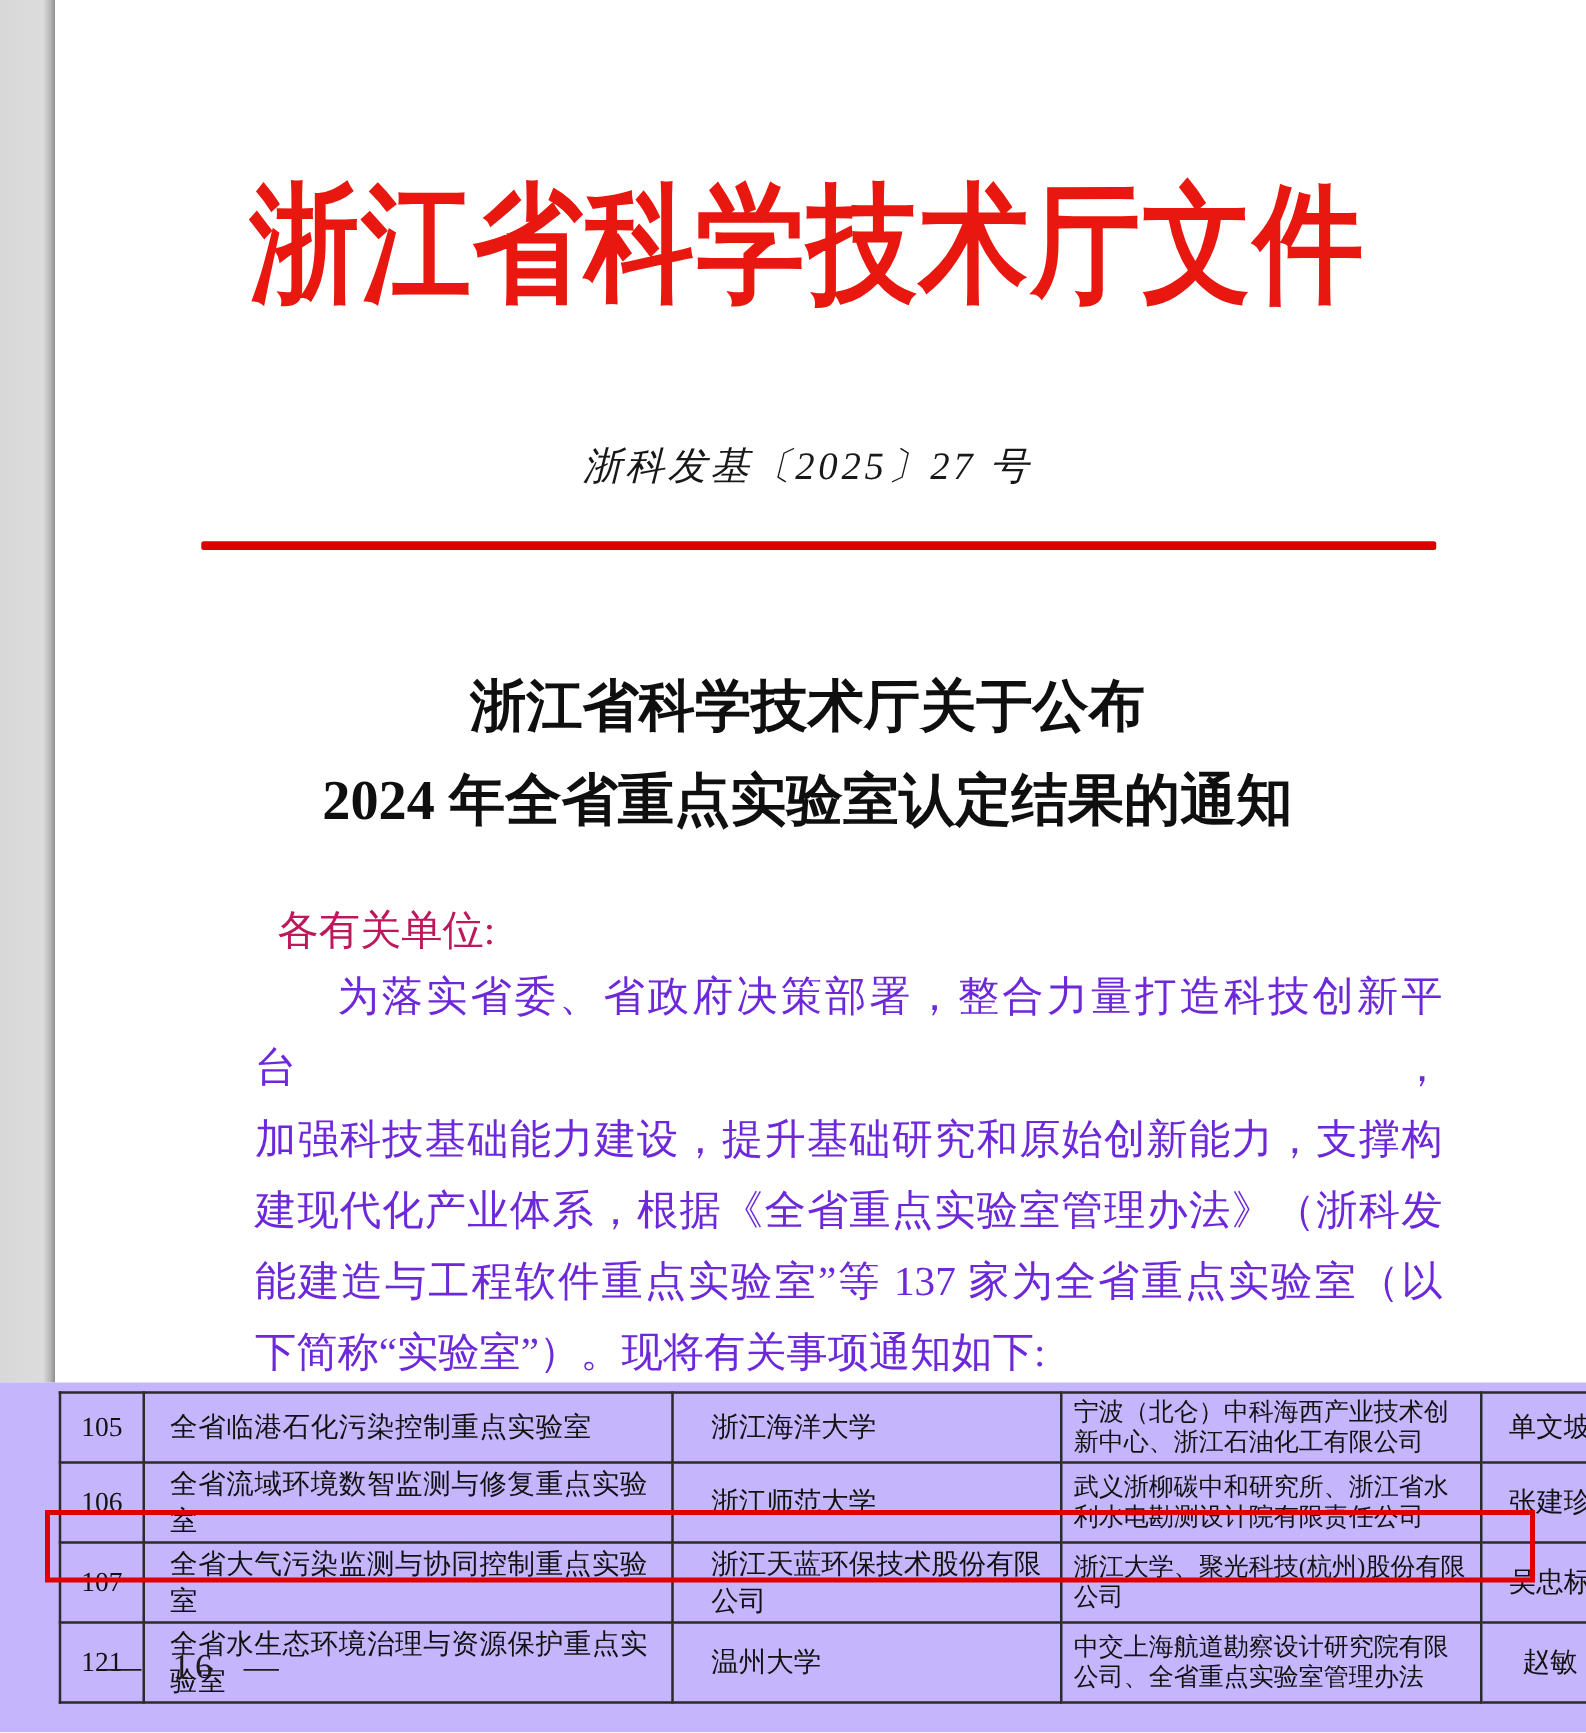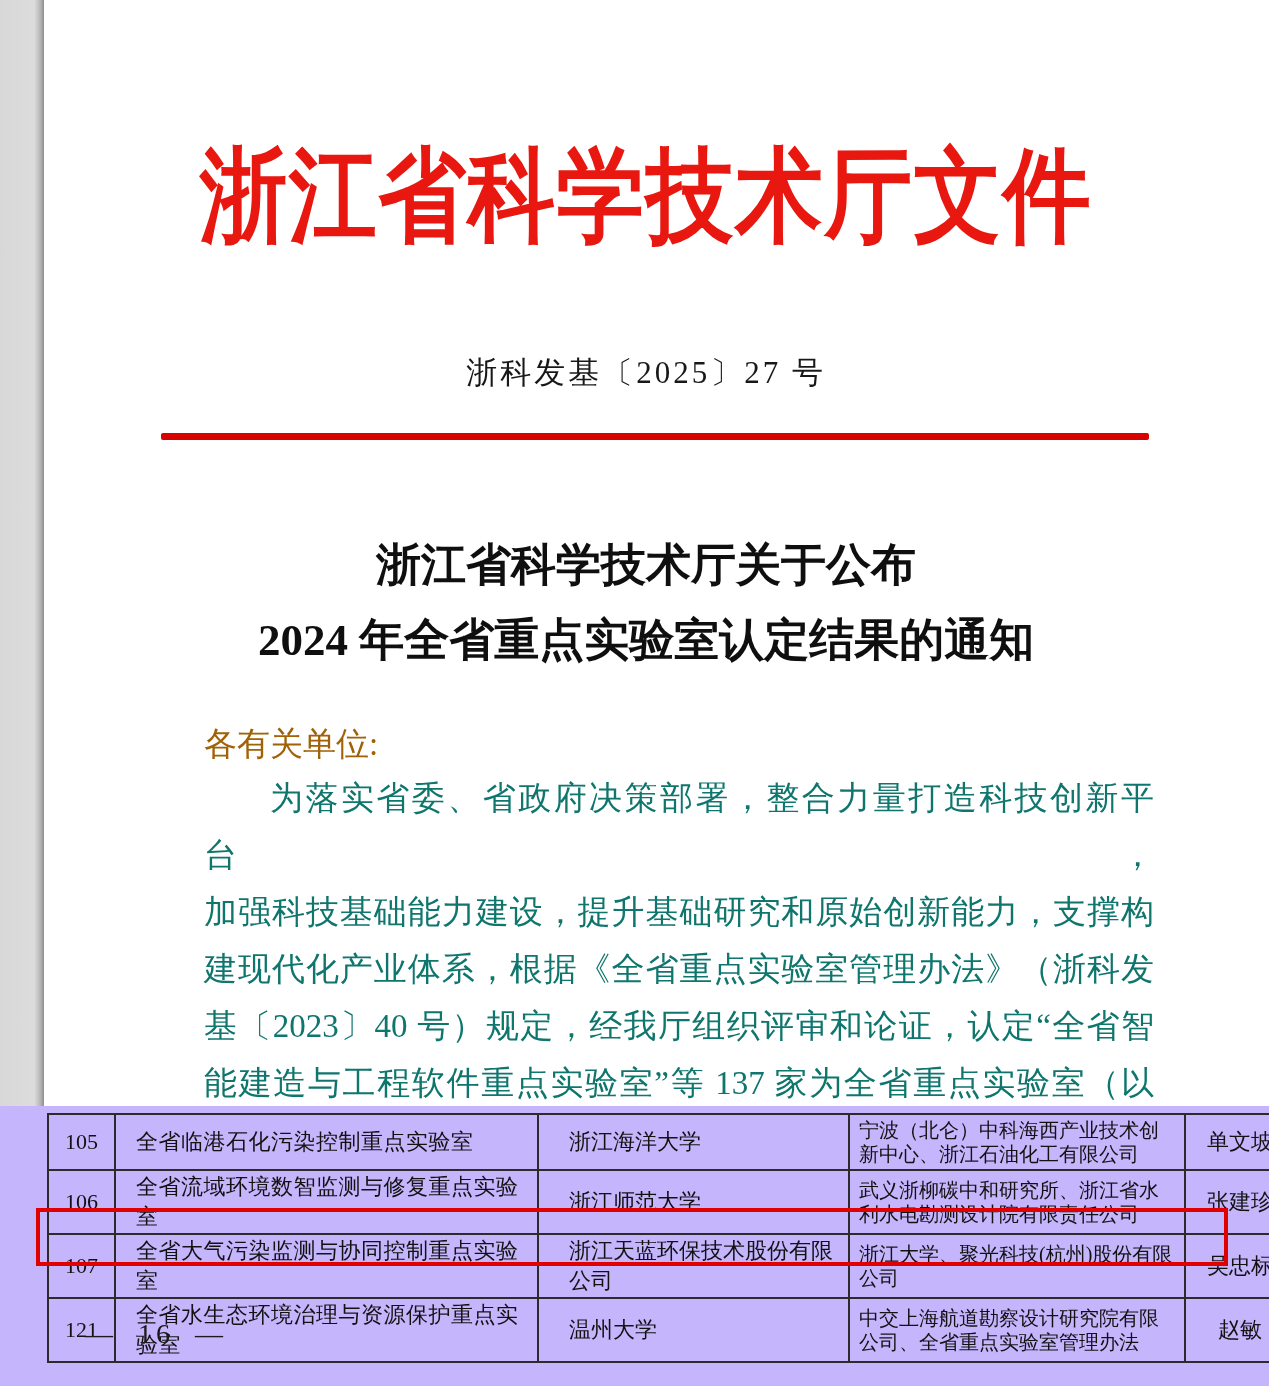--- a/index.html
+++ b/index.html
@@ -22,36 +22,36 @@
   .letterhead{
     position:absolute;left:44px;top:140px;width:1204px;
     text-align:center;white-space:nowrap;
   }
   .letterhead span{
     display:inline-block;transform:scaleX(.85);transform-origin:center;
     font-size:103px;font-weight:900;color:#e8170f;letter-spacing:2px;line-height:1.1;
   }
   .doc-number{
     position:absolute;left:44px;top:352px;width:1204px;
-    text-align:center;font-size:31px;letter-spacing:3px;color:#181818;
+    text-align:center;font-size:31px;letter-spacing:3px;color:#181818;font-style:italic;
   }
   .red-rule{
     position:absolute;left:161px;top:433px;width:988px;height:7px;
     background:#d80301;border-radius:2px;
   }
   .notice-title{
     position:absolute;left:44px;top:528px;width:1204px;
     text-align:center;font-weight:700;font-size:45px;line-height:75px;color:#0f0f0f;
   }
   .salutation{
-    position:absolute;left:204px;top:722px;font-size:33px;color:#a16207;
+    position:absolute;left:222px;top:722px;font-size:33px;color:#be185d;
   }
   .body-block{
     position:absolute;left:204px;top:770px;width:950px;
-    font-size:33px;line-height:57px;color:#0f766e;
+    font-size:33px;line-height:57px;color:#6d28d9;
   }
   .body-line{text-align:justify;text-align-last:justify;}
   .body-line.first{text-indent:2em;}
   .body-line.last{text-align:left;text-align-last:left;}
   
   .table-strip{
     position:absolute;left:0;top:1106px;width:1269px;height:280px;background:#c4b5fd;
   }
   table.results{
     position:absolute;left:47px;top:7px;width:1166px;
@@ -100,21 +100,20 @@
       <div>浙江省科学技术厅关于公布</div>
       <div>2024 年全省重点实验室认定结果的通知</div>
     </div>
 
     <div class="salutation">各有关单位:</div>
 
     <div class="body-block">
       <div class="body-line first">为落实省委、省政府决策部署，整合力量打造科技创新平台，</div>
       <div class="body-line">加强科技基础能力建设，提升基础研究和原始创新能力，支撑构</div>
       <div class="body-line">建现代化产业体系，根据《全省重点实验室管理办法》（浙科发</div>
-      <div class="body-line">基〔2023〕40 号）规定，经我厅组织评审和论证，认定“全省智</div>
       <div class="body-line">能建造与工程软件重点实验室”等 137 家为全省重点实验室（以</div>
       <div class="body-line last">下简称“实验室”）。现将有关事项通知如下:</div>
     </div>
   </div>
 
   <div class="table-strip">
     <table class="results">
       <tbody>
         <tr class="r0">
           <td class="c-no">105</td>

